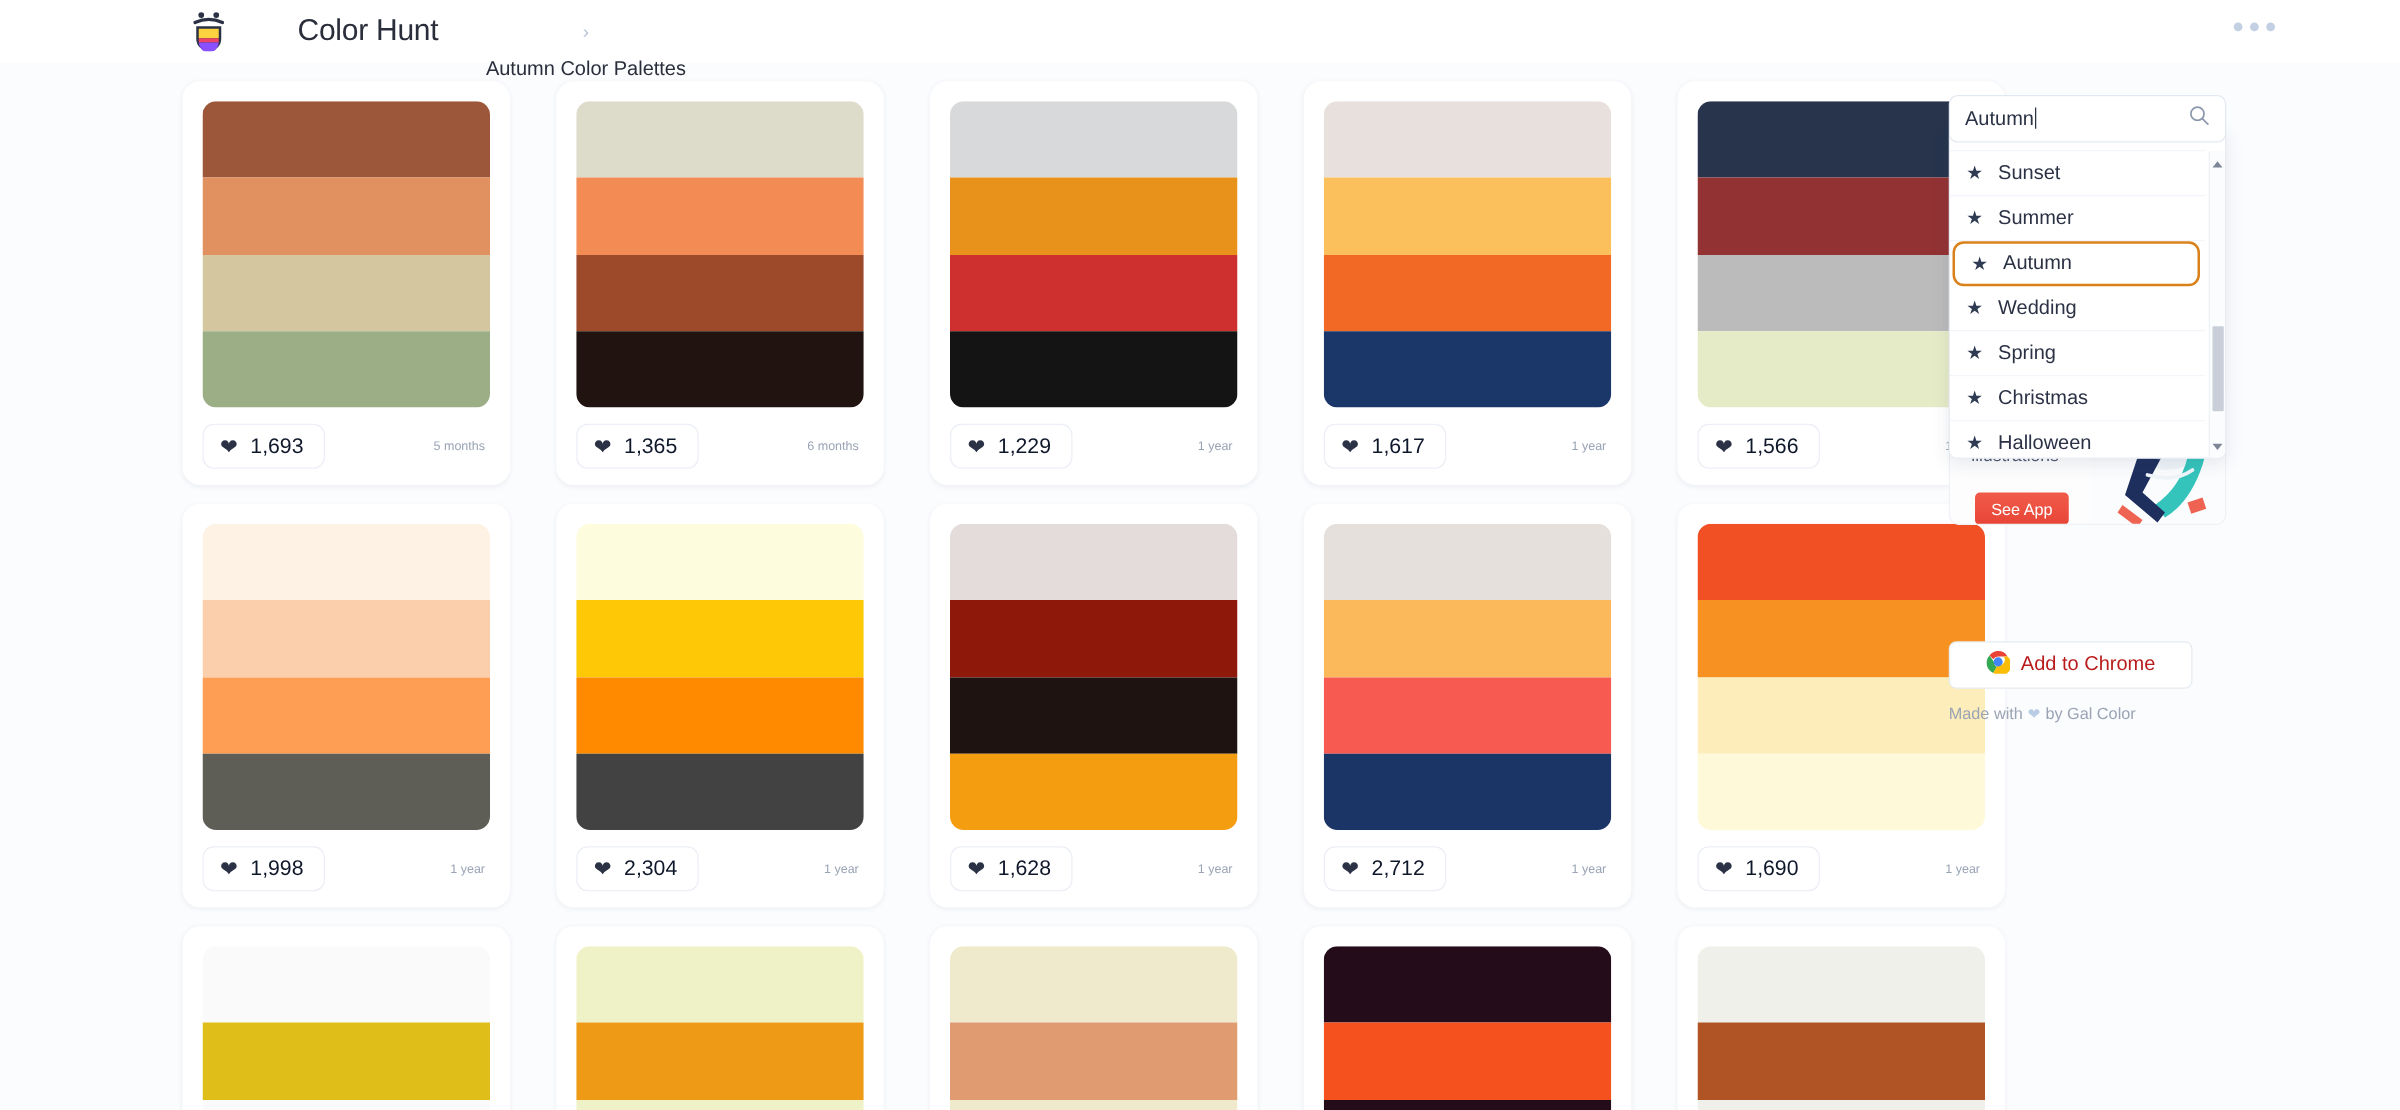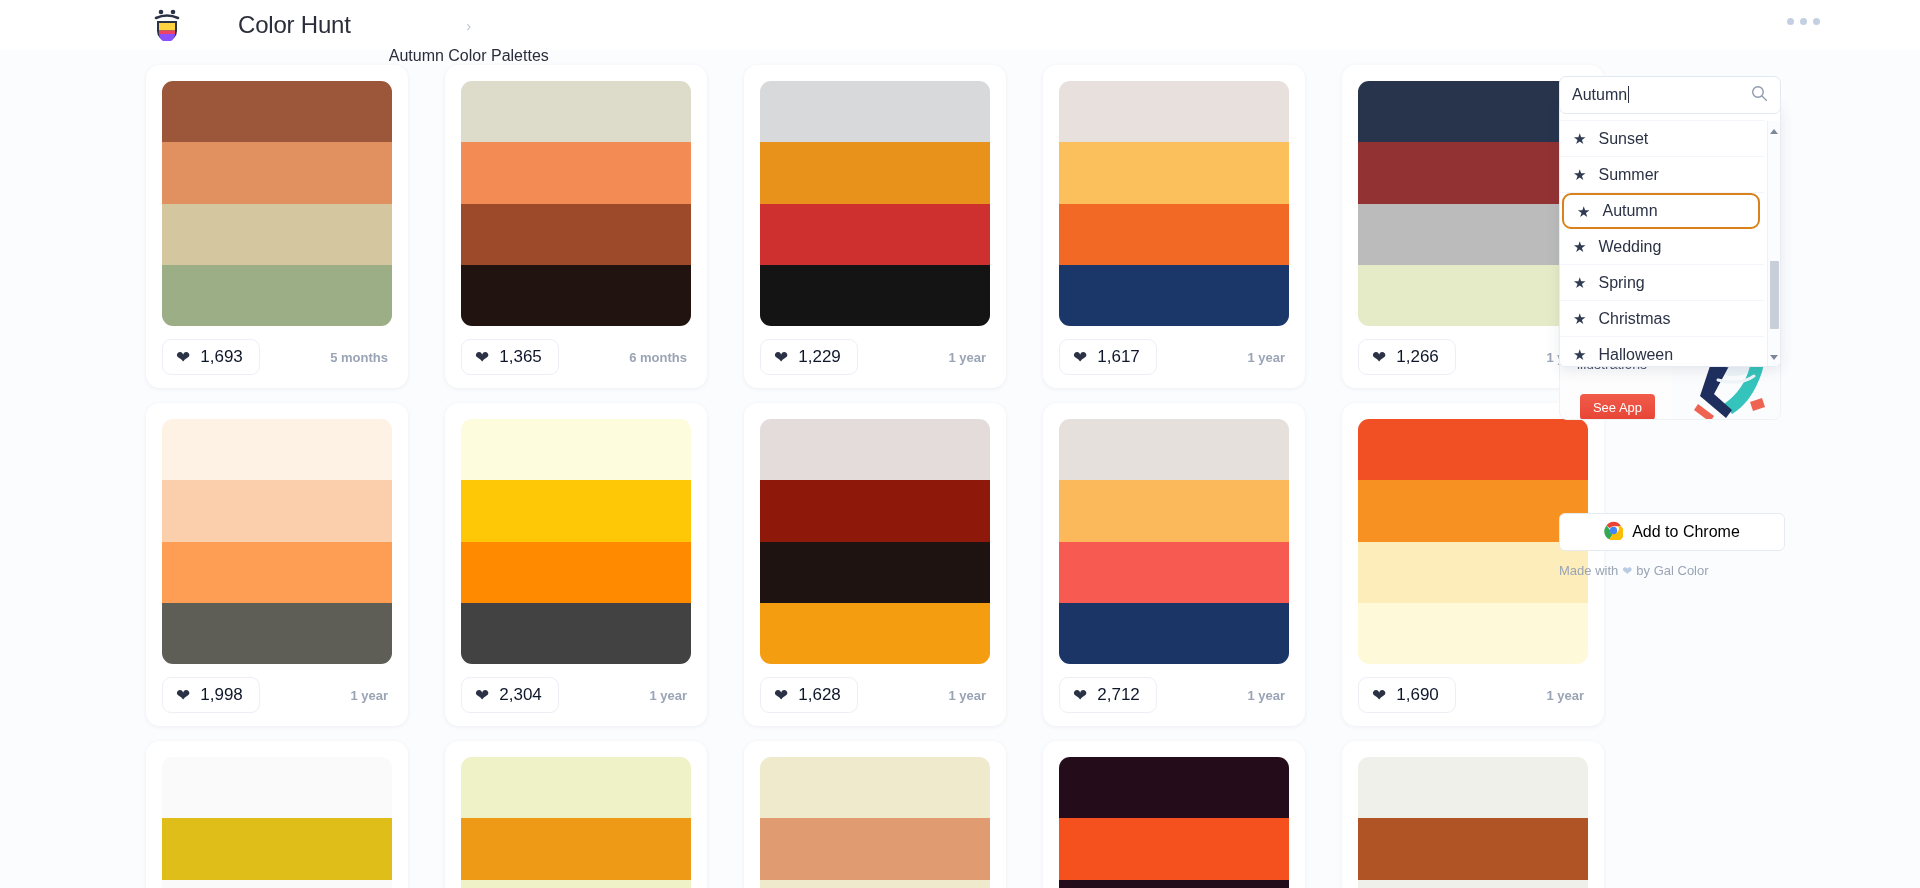--- a/index.html
+++ b/index.html
@@ -75,21 +75,21 @@
   }
   .like-pill {
     display: flex; align-items: center; gap: 10px;
     border: 1px solid #eceff5;
     border-radius: 9px;
     padding: 7px 16px 7px 13px;
     background: #fff;
   }
   .heart { color: #2b3245; font-size: 17px; line-height: 1; }
   .like-count { font-size: 17px; color: #0f172a; }
-  .age { font-size: 13px; color: #9aa4b5; padding-right: 4px; font-weight: bold; }
+  .age { font-size: 10px; color: #9aa4b5; padding-right: 4px; }
 
   
   .sidebar {
     position: absolute; top: 50px; right: 0;
     width: 370px; height: 838px;
   }
   .search-box {
     position: absolute; top: 26px; left: 9px;
     width: 222px; height: 38px;
     background: #fff;
@@ -181,26 +181,26 @@
   }
   .ad-illu { position: absolute; right: 0; top: 0; width: 108px; height: 115px; }
 
   .ext-text {
     position: absolute; top: 397px; left: 9px;
     width: 200px;
     font-size: 15px; color: #4f5a6e; line-height: 1.32;
   }
   .chrome-btn {
     position: absolute; top: 463px; left: 9px;
-    width: 226px; height: 38px;
+    width: 195px; height: 38px;
     background: #fff;
     border: 1px solid #e6ebf2;
     border-radius: 6px;
     display: flex; align-items: center; justify-content: center; gap: 9px;
-    font-size: 16px; color: #000000;
+    font-size: 16px; color: #b91c1c;
   }
   .chrome-icon { width: 19px; height: 19px; }
   .made-with {
     position: absolute; top: 513px; left: 9px;
     font-size: 13px; color: #9aa4b5;
     display: flex; align-items: center; gap: 4px;
   }
   .made-heart { color: #b9cbe5; font-size: 12px; }
 </style>
 </head>
@@ -298,21 +298,21 @@
       <div class="card">
         <div class="swatches">
           <span style="background: rgb(39, 52, 76); height: 61.25px;"></span>
           <span style="background: rgb(147, 50, 51); height: 61.25px;"></span>
           <span style="background: rgb(187, 187, 187); height: 61.25px;"></span>
           <span style="background: rgb(230, 235, 199); height: 61.25px;"></span>
         </div>
         <div class="card-foot">
           <div class="like-pill">
             <span class="heart">❤</span>
-            <span class="like-count">1,266</span>
+            <span class="like-count">1,566</span>
           </div>
           <span class="age">1 year</span>
         </div>
       </div>
     </div>
     <div class="row">
       <div class="card">
         <div class="swatches">
           <span style="background: rgb(254, 242, 228); height: 61.25px;"></span>
           <span style="background: rgb(252, 207, 172); height: 61.25px;"></span>

